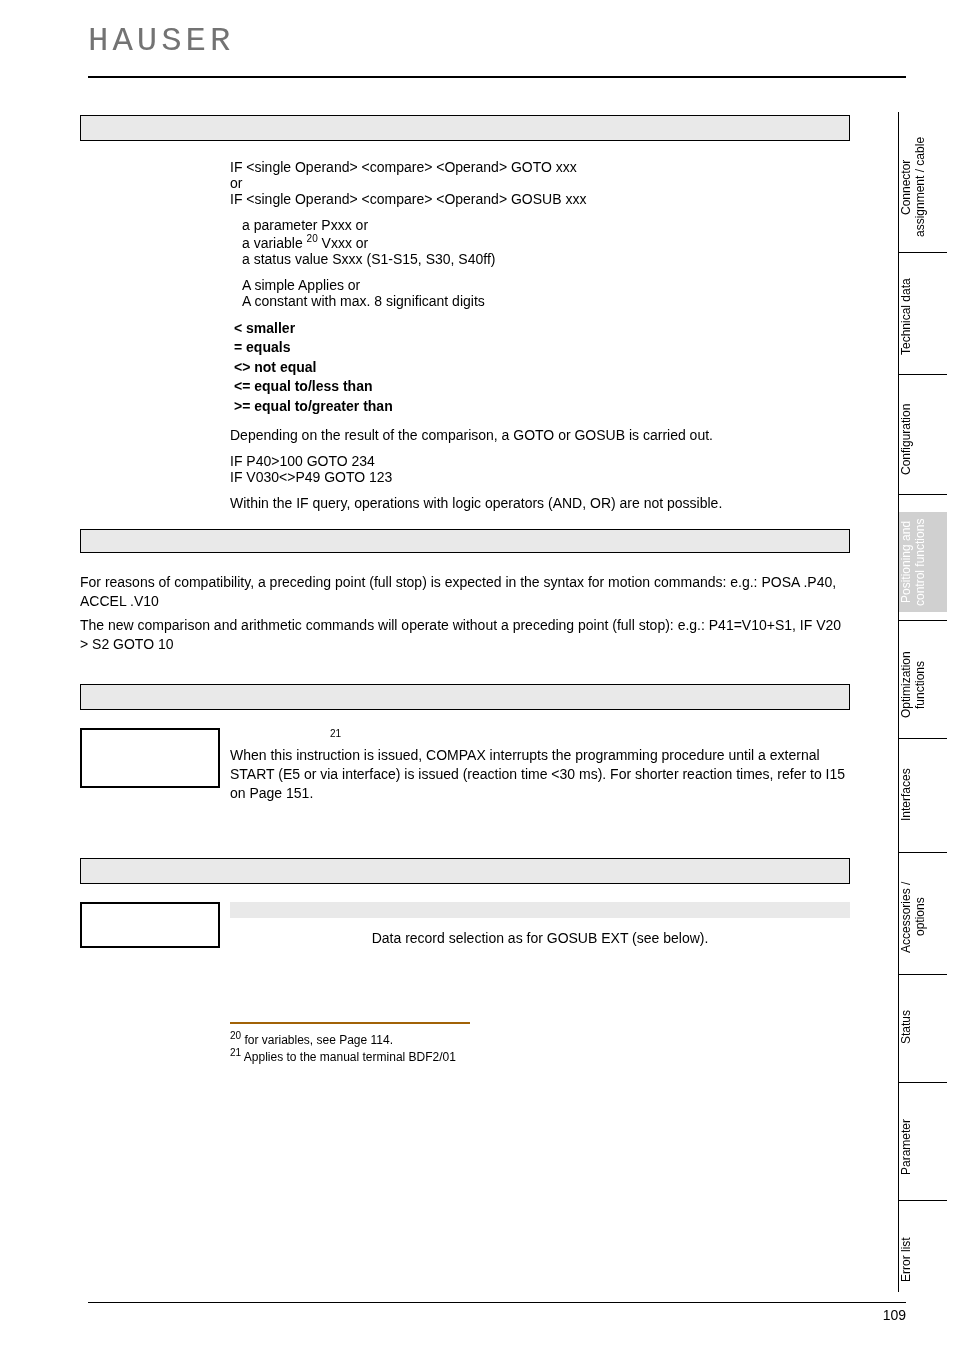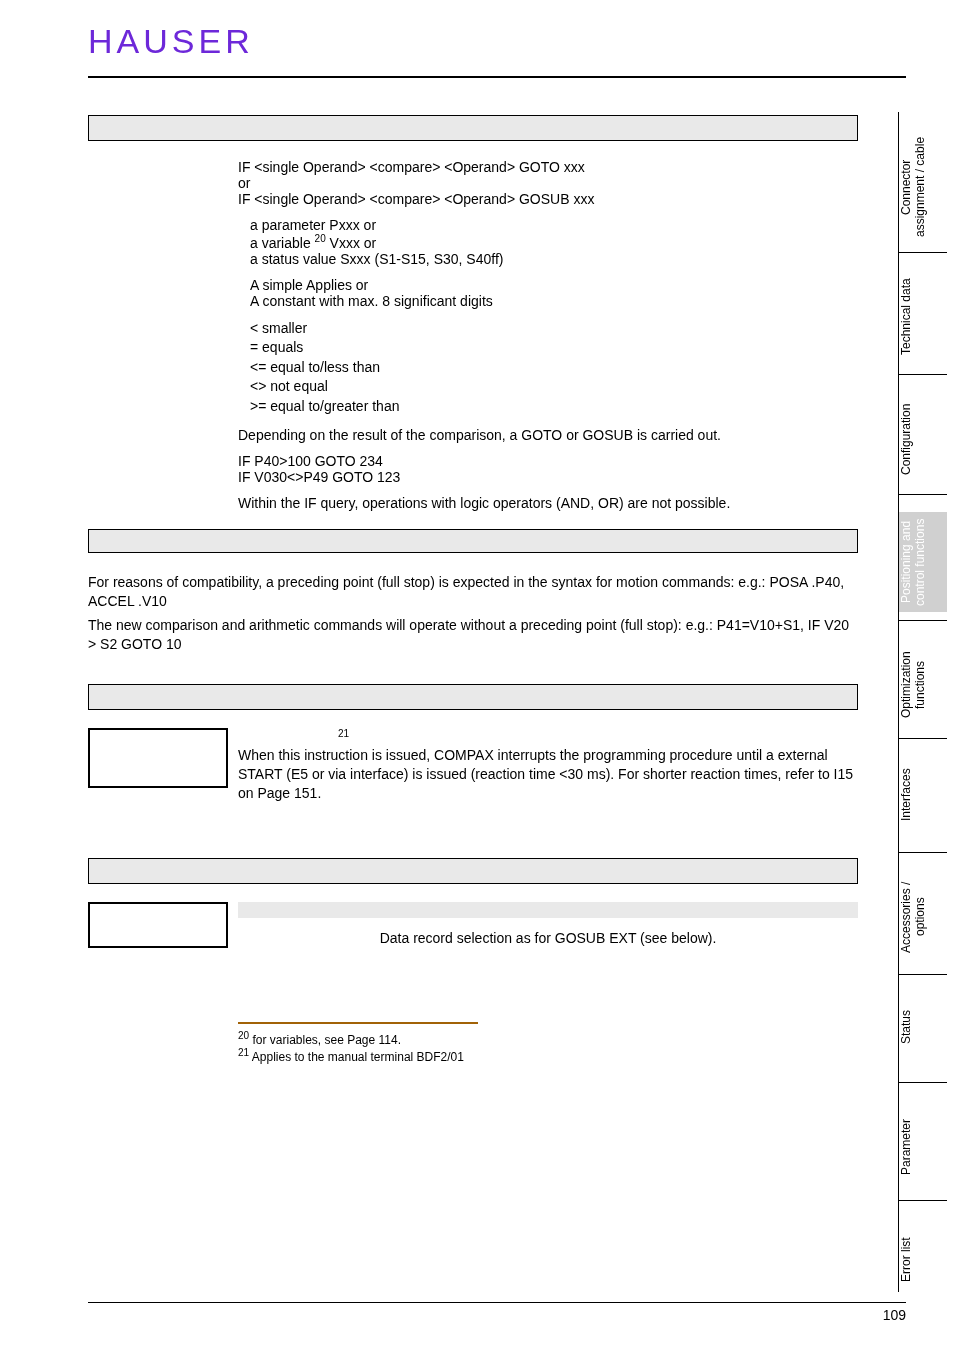--- a/index.html
+++ b/index.html
@@ -14,38 +14,38 @@
   }
   .page {
     position: relative;
     width: 954px;
     height: 1351px;
   }
   .logo {
     position: absolute;
     top: 22px;
     left: 88px;
-    font-family: Liberation Sans, sans-serif;
+    font-family: Liberation Mono, monospace;
     font-size: 34px;
     letter-spacing: 4px;
-    color: #6d28d9;
+    color: #737373;
     font-weight: 300;
     text-align: center;
   }
   .top-rule {
     position: absolute;
     top: 76px;
     left: 88px;
     width: 818px;
     border-top: 2px solid #000;
   }
   .main {
     position: absolute;
     top: 115px;
-    left: 88px;
+    left: 80px;
     width: 770px;
   }
   .section-bar {
     background: #e9e9e9;
     border: 1px solid #000;
     height: 26px;
     width: 100%;
     margin-bottom: 18px;
   }
   .indent {
@@ -157,25 +157,25 @@
           <span>a variable </span><sup class="foot">20</sup><span> Vxxx or</span>
         </div>
         <div>a status value Sxxx  (S1-S15, S30, S40ff)</div>
       </div>
 
       <div class="para" style="margin-left:12px;">
         <div>A simple Applies or</div>
         <div>A constant with max. 8 significant digits</div>
       </div>
 
-      <div class="cmp-list" style="margin-left:12px;">
+      <div class="cmp-list" style="margin-left:4px;font-weight:bold;">
         <div>&lt; smaller</div>
         <div>= equals</div>
+        <div>&lt;&gt;   not equal</div>
         <div>&lt;=   equal to/less than</div>
-        <div>&lt;&gt;   not equal</div>
         <div>&gt;=   equal to/greater than</div>
       </div>
 
       <div class="para">Depending on the result of the comparison, a GOTO or GOSUB is carried out.</div>
 
       <div class="para">
         <div>IF P40&gt;100 GOTO 234</div>
         <div>IF V030&lt;&gt;P49 GOTO 123</div>
       </div>
 

